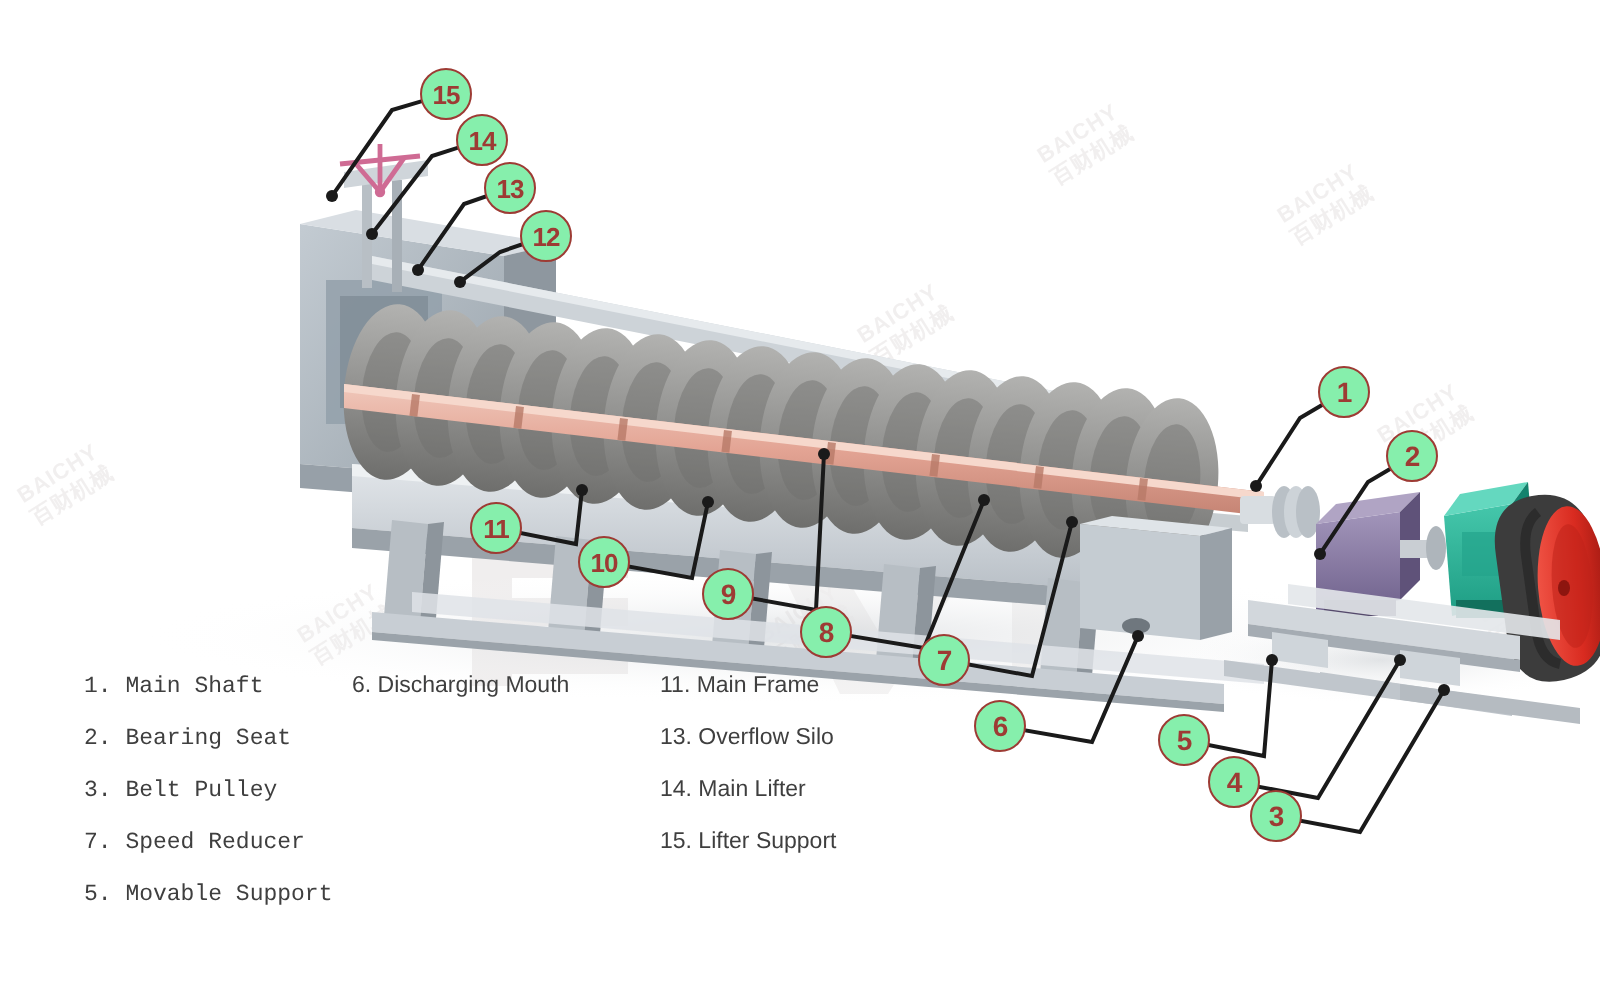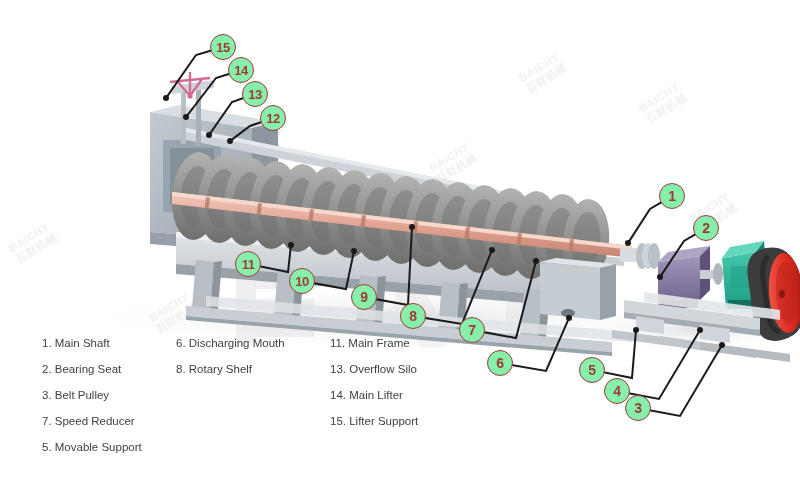--- a/index.html
+++ b/index.html
@@ -384,30 +384,29 @@
       <div class="callout" style="left: 351px; top: 284px;">9</div>
       <div class="callout two-d" style="left: 289px; top: 268px;">10</div>
       <div class="callout two-d" style="left: 235px; top: 251px;">11</div>
       <div class="callout two-d" style="left: 260px; top: 105px;">12</div>
       <div class="callout two-d" style="left: 242px; top: 81px;">13</div>
       <div class="callout two-d" style="left: 228px; top: 57px;">14</div>
       <div class="callout two-d" style="left: 210px; top: 34px;">15</div>
     </div>
 
   <div id="legend">
-    <div class="leg-col" style="left:0;">
+    <div class="leg-col" style="left:0;font-family:Liberation Mono, monospace;">
       <div class="leg-item">1. Main Shaft</div>
       <div class="leg-item">2. Bearing Seat</div>
       <div class="leg-item">3. Belt Pulley</div>
       <div class="leg-item">7. Speed Reducer</div>
       <div class="leg-item">5. Movable Support</div>
     </div>
     <div class="leg-col" style="left:134px;">
       <div class="leg-item">6. Discharging Mouth</div>
-      <div class="leg-item">8. Rotary Shelf</div>
     </div>
     <div class="leg-col" style="left:288px;text-align:center;">
       <div class="leg-item">11. Main Frame</div>
       <div class="leg-item">13. Overflow Silo</div>
       <div class="leg-item">14. Main Lifter</div>
       <div class="leg-item">15. Lifter Support</div>
     </div>
   </div>
 
 </div>

